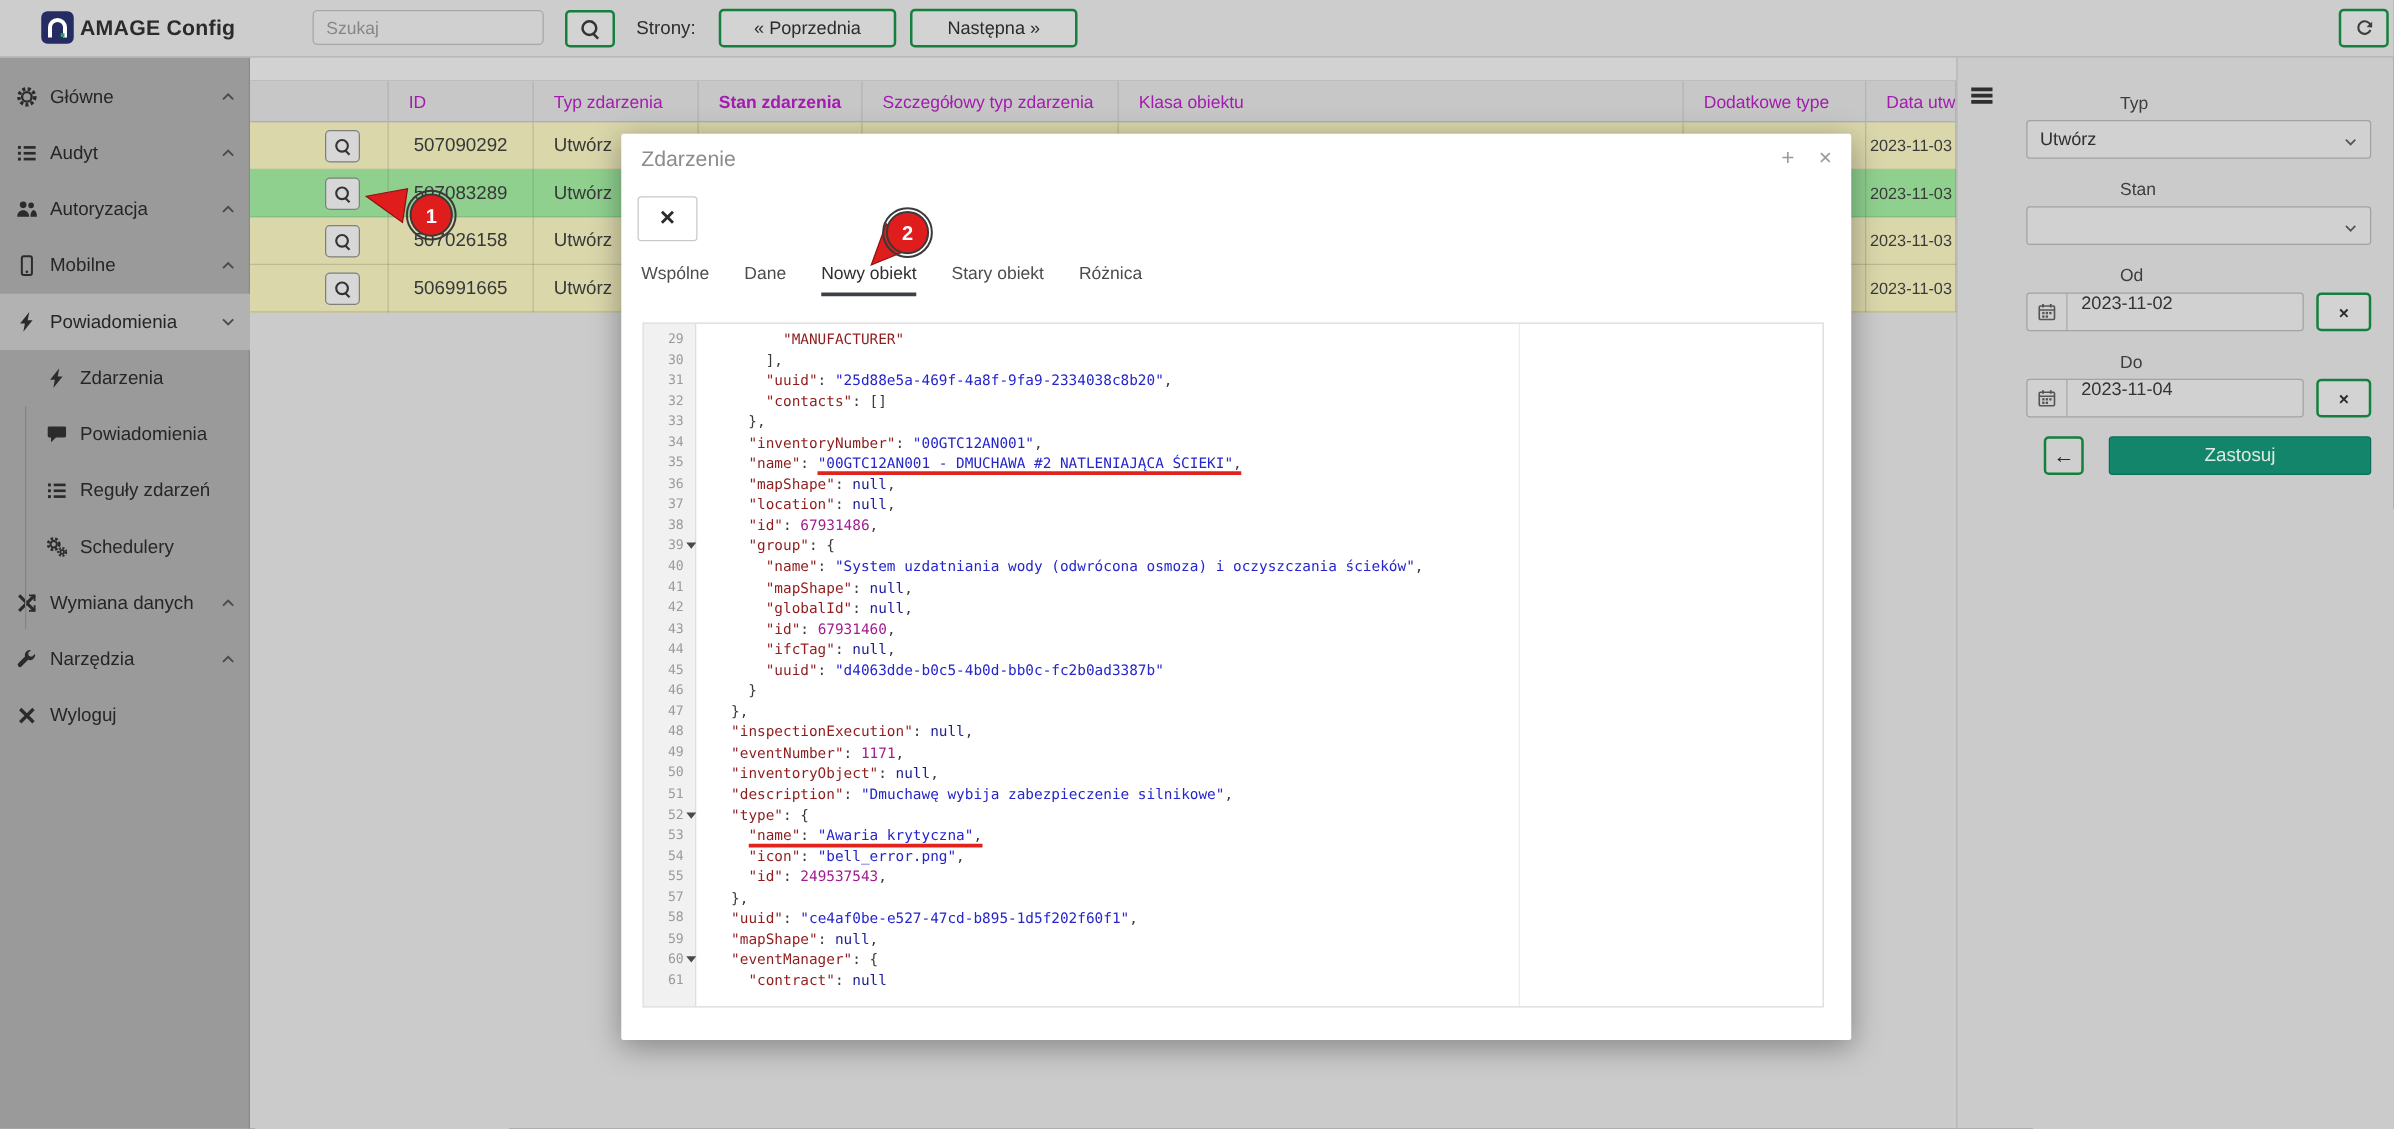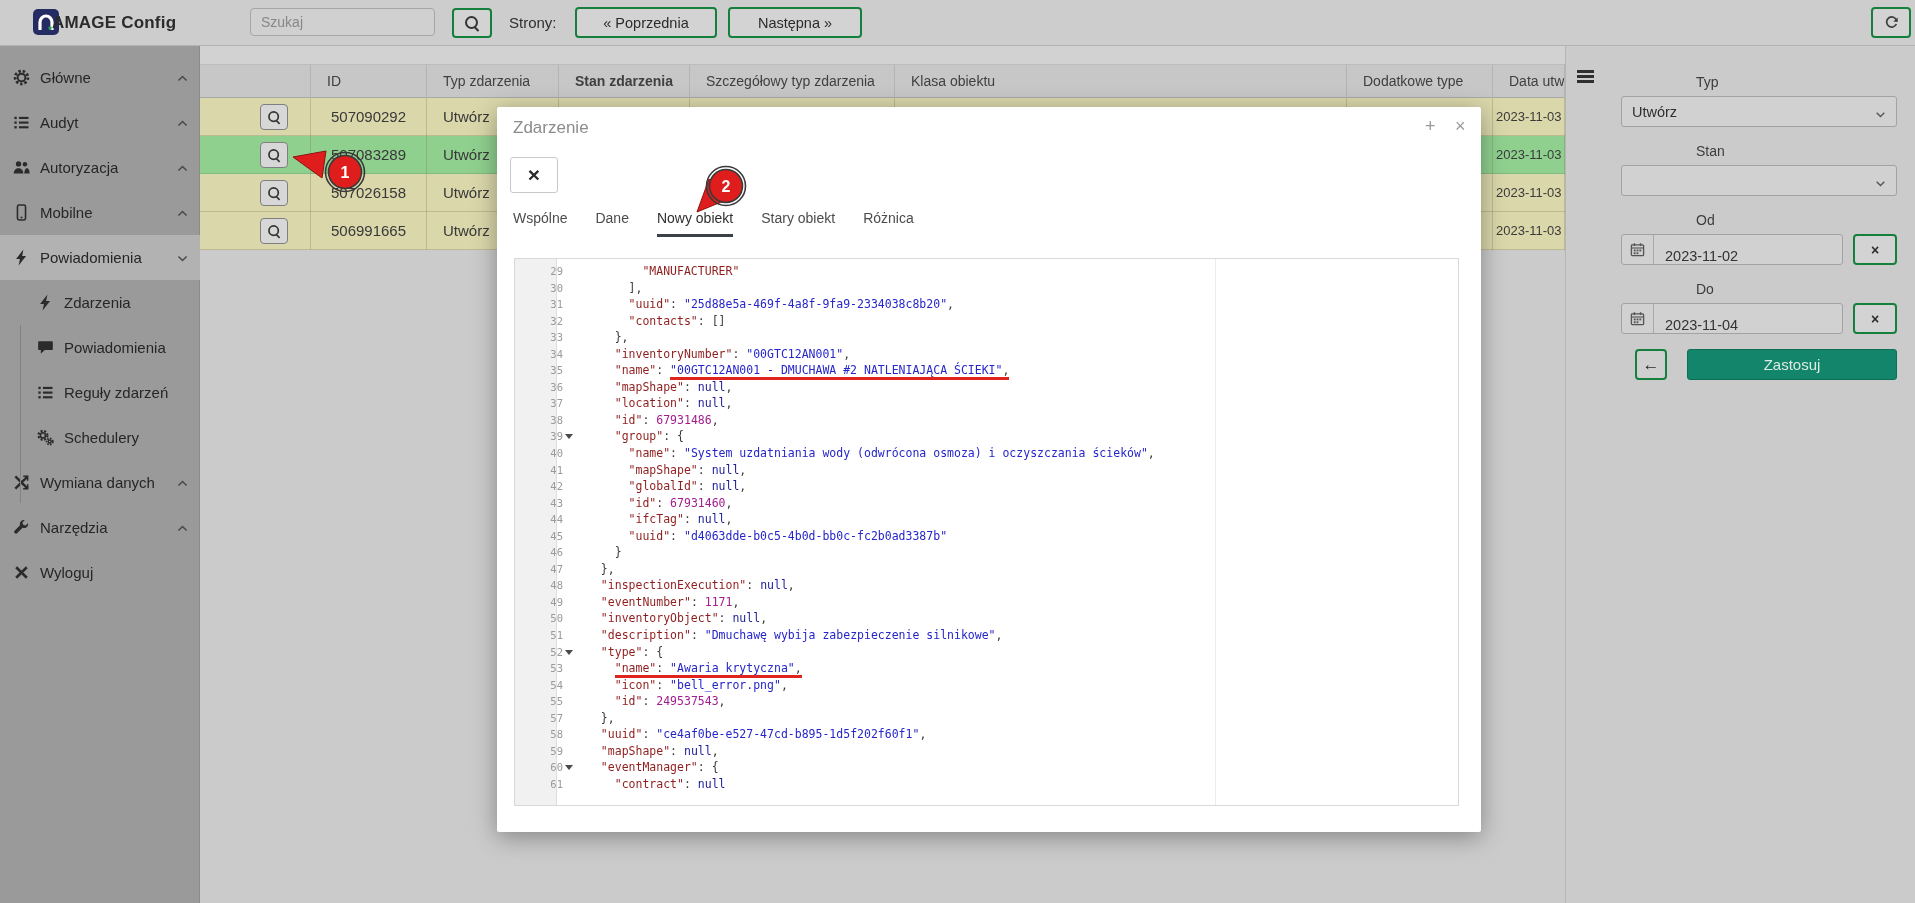--- a/index.html
+++ b/index.html
@@ -2,21 +2,21 @@
 <html><head>
 <meta charset="utf-8">
 <style>
   html,body{margin:0;padding:0;background:#888;}
   #screen{position:relative;width:1915px;height:903px;overflow:hidden;background:#cbcbcb;
     font-family:"Liberation Sans",sans-serif;color:#2e2e2e;}
   .abs{position:absolute;}
   
   .topbar{left:0;top:0;width:1915px;height:45px;background:#cdcdcd;border-bottom:1px solid #b2b2b2;z-index:3;}
   .logo{left:33px;top:9px;width:26px;height:26px;background:#252c63;border-radius:5px;}
-  .app-title{left:52px;top:0;height:45px;line-height:45px;font-weight:bold;font-size:17px;color:#2b2b2b;letter-spacing:.2px;}
+  .app-title{left:64px;top:0;height:45px;line-height:45px;font-weight:bold;font-size:17px;color:#2b2b2b;letter-spacing:.2px;}
   .search-input{left:250px;top:8px;width:185px;height:28px;background:#d0d0d0;border:1px solid #a6a6a6;border-radius:4px;
     font-family:"Liberation Sans",sans-serif;font-size:14px;padding:0 10px;color:#333;outline:none;box-sizing:border-box;}
   .search-input::placeholder{color:#878787;}
   .tbtn{background:#d3d3d3;border:2px solid #15803d;border-radius:4px;font-size:14.5px;color:#2b2b2b;
     display:flex;align-items:center;justify-content:center;cursor:pointer;box-sizing:border-box;}
   .pages-label{left:509px;top:0;height:45px;line-height:45px;font-size:15px;color:#2f2f2f;}
   
   .mag{position:relative;display:inline-block;width:15px;height:15px;}
   .mag::before{content:"";position:absolute;left:0;top:0;width:9px;height:9px;border:2px solid #333;border-radius:50%;}
   .mag::after{content:"";position:absolute;left:10px;top:10px;width:6px;height:2px;background:#333;transform:rotate(45deg);transform-origin:0 0;}
@@ -27,21 +27,21 @@
   .side-item.sub{padding-left:37px;}
   .side-item.active{background:#b2b2b2;}
   .sicon{width:17px;height:17px;display:inline-flex;color:#2b2b2b;flex:none;}
   .sicon svg{width:17px;height:17px;fill:currentColor;}
   .schev{margin-left:auto;margin-right:11px;width:13px;height:13px;color:#4a4a4a;}
   .schev svg{width:13px;height:13px;}
   .subrule{left:20px;top:280px;width:1px;height:178px;background:#838383;}
   
   .tstrip{left:200px;top:45px;width:1365px;height:20px;background:#d2d2d2;border-bottom:1px solid #bcbcbc;box-sizing:border-box;}
   .thead{left:200px;top:65px;width:1365px;height:33px;background:#c7c7c7;border-bottom:1px solid #a8a8a8;display:flex;box-sizing:border-box;}
-  .th{height:33px;line-height:33px;font-size:14px;color:#404040;padding-left:16px;box-sizing:border-box;
+  .th{height:33px;line-height:33px;font-size:14px;color:#a21caf;padding-left:16px;box-sizing:border-box;
     border-right:1px solid #b4b4b4;overflow:hidden;white-space:nowrap;flex:none;cursor:pointer;}
   .trow{position:absolute;left:200px;width:1365px;height:38px;display:flex;background:#dad7ab;border-bottom:1px solid #bdba92;box-sizing:border-box;}
   .trow.selected{background:#8fd08f;border-bottom-color:#7fbc80;}
   .td{height:38px;line-height:37px;font-size:15px;color:#383838;box-sizing:border-box;flex:none;
       border-right:1px solid rgba(120,118,80,.30);overflow:hidden;white-space:nowrap;}
   .td.center{text-align:center;}
   .td.padded{padding-left:16px;}
   .td.date{font-size:13px;padding-left:3px;color:#3a3a3a;}
   .row-zoom-btn{margin:6px 0 0 60px;width:28px;height:26px;background:#d7d7d7;border:1px solid #7f7f7f;border-radius:4px;
     display:flex;align-items:center;justify-content:center;cursor:pointer;box-sizing:border-box;}
@@ -50,21 +50,21 @@
   .hamburger div{height:2.6px;background:#2f2f2f;margin-bottom:2.6px;}
   
   .panel-sep{left:1565px;top:45px;width:1px;height:858px;background:#b5b5b5;}
   .flabel{left:1696px;font-size:14px;color:#3d3d3d;}
   .fselect{left:1621px;width:276px;height:31px;background:#d1d1d1;border:1px solid #a2a2a2;border-radius:3px;
     display:flex;align-items:center;box-sizing:border-box;cursor:pointer;}
   .fselect .val{padding-left:10px;font-size:14.5px;color:#2f2f2f;flex:1;}
   .chev{width:11px;height:11px;margin-right:10px;}
   .chev svg{width:11px;height:11px;}
   .fdate{left:1621px;width:222px;height:31px;background:#d1d1d1;border:1px solid #a2a2a2;border-radius:3px;
-    display:flex;align-items:flex-end;box-sizing:border-box;cursor:pointer;}
+    display:flex;align-items:flex-start;box-sizing:border-box;cursor:pointer;}
   .fdate .cal{width:32px;height:100%;border-right:1px solid #a8a8a8;display:flex;align-items:center;justify-content:center;color:#555;box-sizing:border-box;}
   .fdate .cal svg{width:15px;height:15px;}
   .fdate .val{padding-left:11px;font-size:14.5px;color:#333;}
   .xbtn{left:1853px;width:44px;height:31px;font-weight:bold;font-size:14px;}
   .backbtn{left:1635px;top:349px;width:32px;height:31px;font-size:17px;background:#cfcfcf;}
   .applybtn{left:1687px;top:349px;width:210px;height:31px;background:#12856a;border:1px solid #0e6e58;border-radius:3px;
     color:#dcebe4;font-size:15px;display:flex;align-items:center;justify-content:center;cursor:pointer;box-sizing:border-box;}
   
   .modal{left:497px;top:107px;width:984px;height:725px;background:#ffffff;border-radius:2px;z-index:10;
     box-shadow:0 5px 25px rgba(0,0,0,.35);}
@@ -75,21 +75,21 @@
   .tabs{left:16px;top:103px;display:flex;gap:28px;}
   .tab{font-size:14px;color:#4c4c4c;padding-bottom:8px;cursor:pointer;border-bottom:3.5px solid transparent;}
   .tab.active{color:#2f2f2f;border-bottom-color:#3c4147;}
   
   .codearea{left:17px;top:151px;width:945px;height:548px;background:#fff;border:1px solid #d9d9d9;
     overflow:hidden;box-sizing:border-box;cursor:text;}
   .gutterbg{position:absolute;left:0;top:0;width:42px;height:100%;background:#f1f1f1;border-right:1px solid #dedede;box-sizing:border-box;}
   .vline{position:absolute;left:700px;top:0;width:1px;height:100%;background:#ececec;}
   .codelines{position:absolute;left:0;top:4px;width:100%;}
   .cline{position:relative;height:16.55px;line-height:16.55px;white-space:pre;
-    font-family:"DejaVu Sans Mono",monospace;font-size:11.5px;color:#3a3a3a;margin-left:16px;}
+    font-family:"DejaVu Sans Mono",monospace;font-size:11.5px;color:#3a3a3a;}
   .cline .ln{position:absolute;left:0;top:0;width:32px;text-align:right;font-size:10.5px;color:#9a9a9a;
     font-family:"DejaVu Sans Mono",monospace;}
   .cline .fold{position:absolute;left:34px;top:6px;width:0;height:0;cursor:pointer;
     border-left:4px solid transparent;border-right:4px solid transparent;border-top:5px solid #4a4a4a;}
   .cline .ct{position:absolute;left:56px;top:0;}
   .jk{color:#8f1d1d;}      
   .js{color:#2525cc;}      
   .jn{color:#a21c8f;}      
   .ju{color:#1c1c99;font-weight:normal;} 
   .redline{border-bottom:3px solid #e0231d;}

